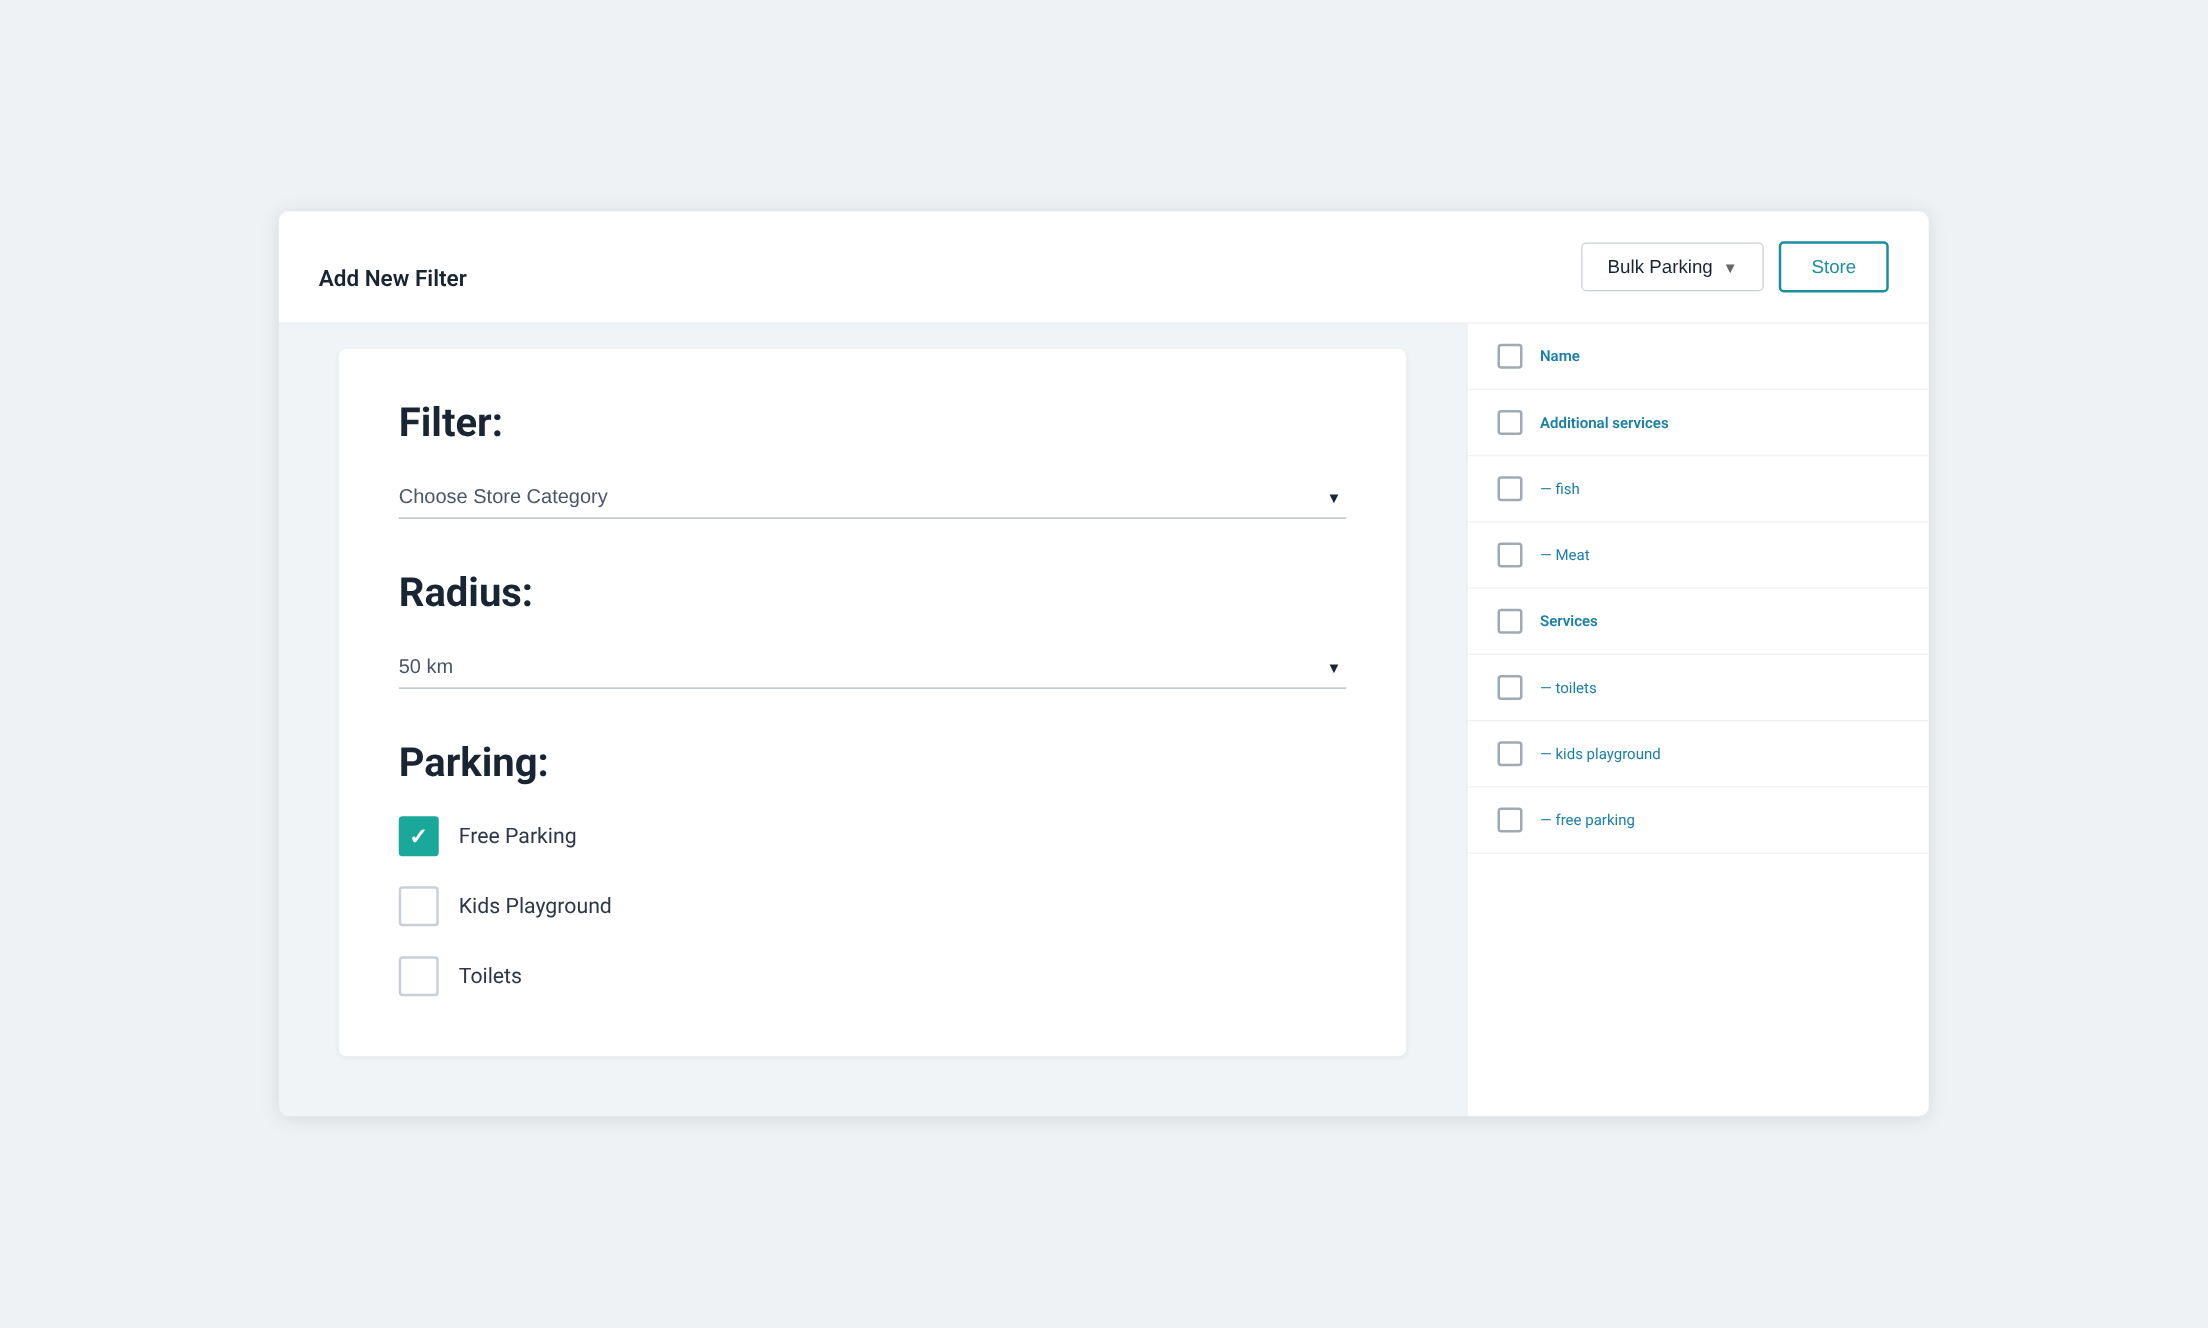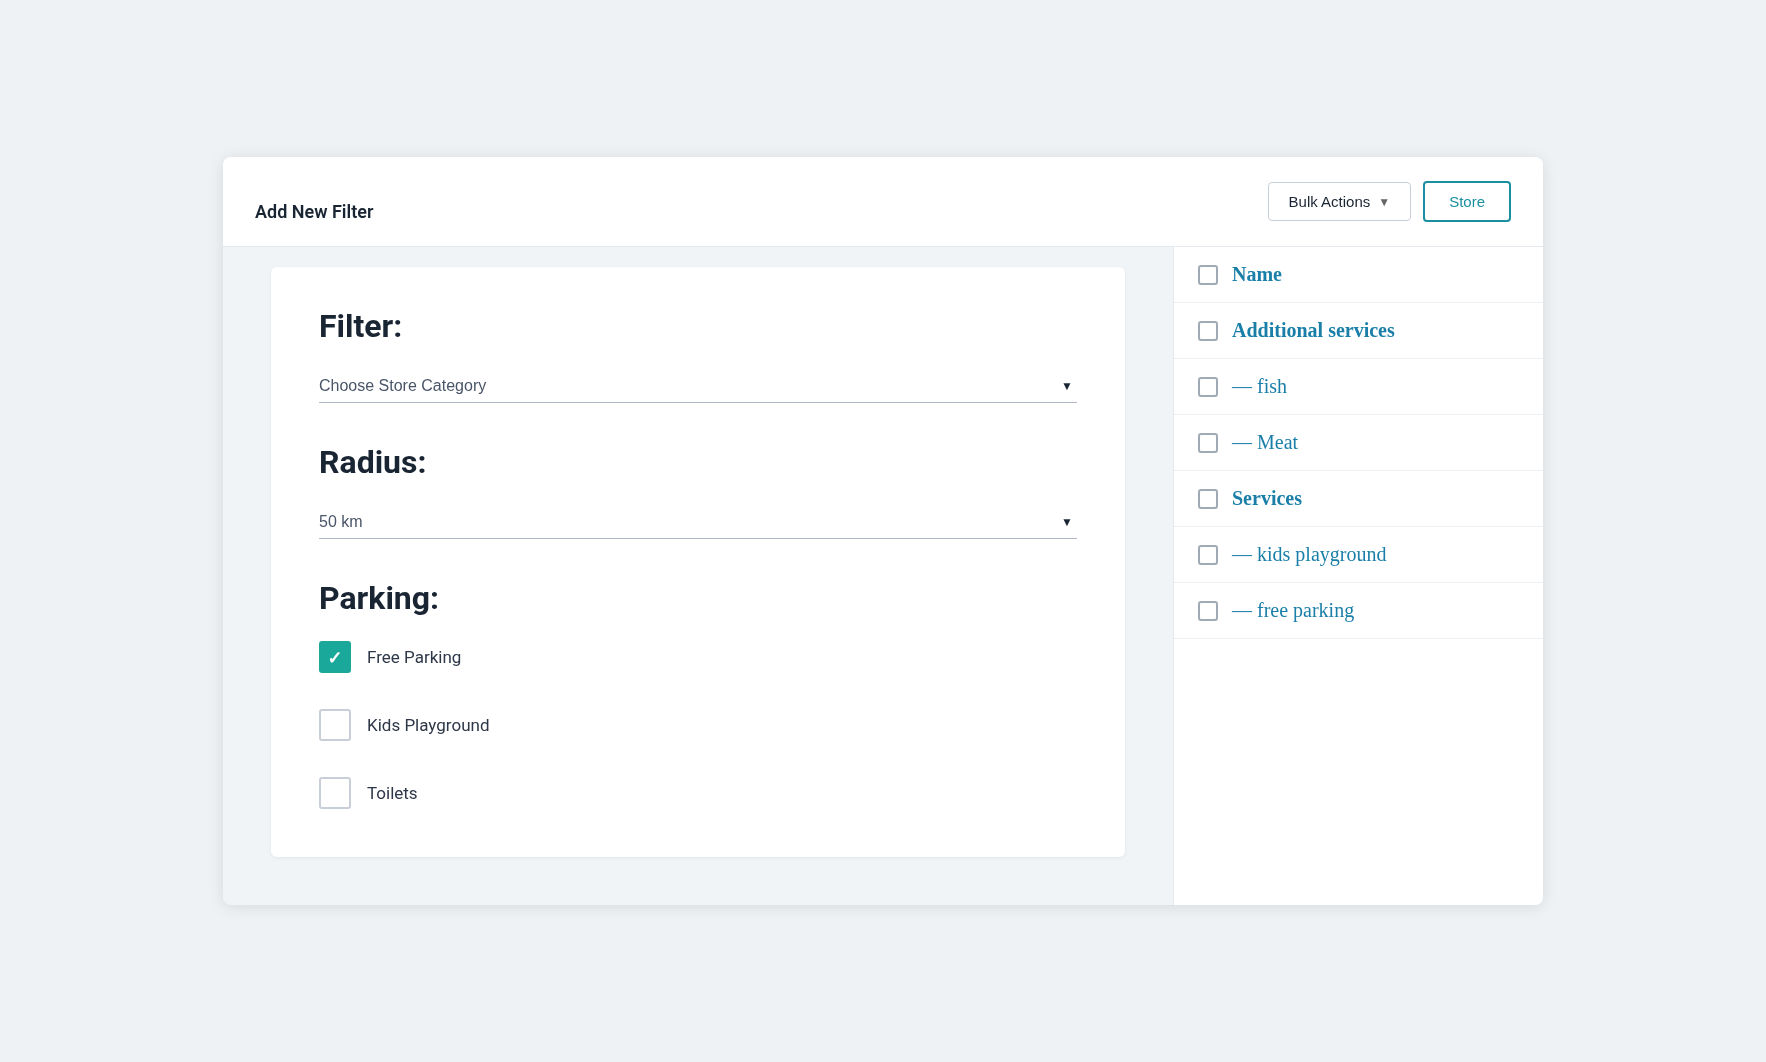--- a/index.html
+++ b/index.html
@@ -129,21 +129,21 @@
       pointer-events: none;
     }
 
     .services-section {
       margin-top: 8px;
     }
 
     .services-list {
       display: flex;
       flex-direction: column;
-      gap: 36px;
+      gap: 24px;
       margin-top: 24px;
     }
 
     .service-item {
       display: flex;
       align-items: center;
       gap: 16px;
     }
 
     .service-label {
@@ -200,24 +200,23 @@
       border-radius: 3px;
       background: #fff;
       flex-shrink: 0;
       display: flex;
       align-items: center;
       justify-content: center;
       cursor: pointer;
     }
 
     .right-item-label {
-      font-size: 20px;
+      font-size: 12px;
       color: #1a7fa8;
       font-weight: 500;
-      font-family: Liberation Serif, serif;
     }
 
     .right-item-label.parent {
       font-weight: 600;
       color: #1a7fa8;
     }
 
     .right-item-label.child {
       font-weight: 400;
       color: #1a7fa8;
@@ -225,21 +224,21 @@
   </style>
 </head>
 <body>
 
 <div class="outer-wrapper">
 
   <div class="top-bar">
     <span class="top-bar-title">Add New Filter</span>
     <div class="top-bar-actions">
       <button class="bulk-actions-btn">
-        <span>Bulk Actions</span>
+        <span>Bulk Parking</span>
         <span class="chevron">▼</span>
       </button>
       <button class="apply-btn">Store</button>
     </div>
   </div>
 
   <div class="main-content">
 
     <div class="left-panel">
       <div class="filter-card">
@@ -315,20 +314,24 @@
       <div class="right-list-item">
         <div class="right-checkbox"></div>
         <span class="right-item-label child">— Meat</span>
       </div>
 
       <div class="right-list-item">
         <div class="right-checkbox"></div>
         <span class="right-item-label parent">Services</span>
       </div>
 
+      <div class="right-list-item">
+        <div class="right-checkbox"></div>
+        <span class="right-item-label child">— toilets</span>
+      </div>
 
       <div class="right-list-item">
         <div class="right-checkbox"></div>
         <span class="right-item-label child">— kids playground</span>
       </div>
 
       <div class="right-list-item">
         <div class="right-checkbox"></div>
         <span class="right-item-label child">— free parking</span>
       </div>

